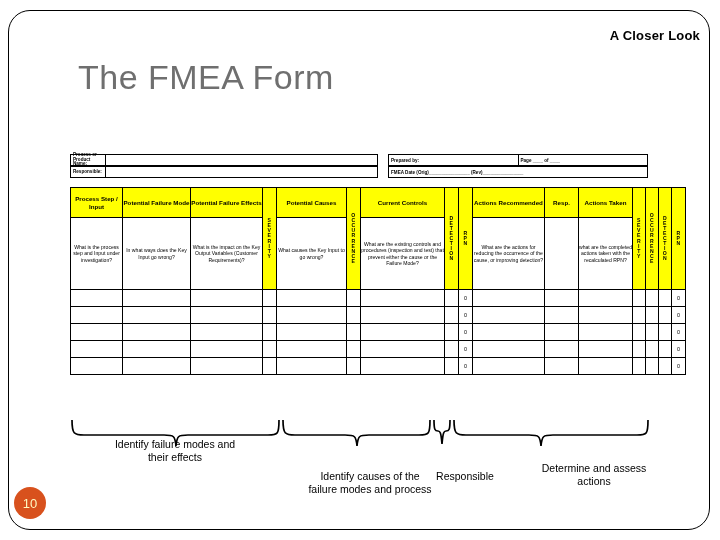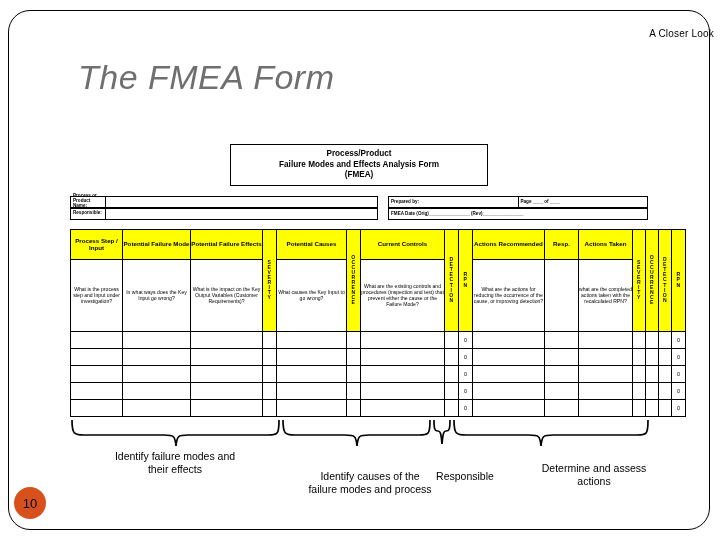--- a/index.html
+++ b/index.html
@@ -15,43 +15,42 @@
     position:absolute;
     left:8px;top:10px;
     width:702px;height:520px;
     border:1.6px solid #000;
     border-radius:22px;
     box-sizing:border-box;
   }
   
   #header-label{
     position:absolute;
-    right:6px;top:28px;
-    font-size:10px;
-    font-weight:normal;
+    right:20px;top:28px;
+    font-size:13px;
+    font-weight:bold;
     color:#000;
     letter-spacing:0.2px;
   }
   #page-title{
     position:absolute;
     left:78px;top:58px;
     font-size:34px;
     color:#6f6f6f;
     font-weight:normal;
     letter-spacing:0.5px;
-    font-style:italic;
   }
   
   #slide-number{
     position:absolute;
     left:14px;top:487px;
     width:32px;height:32px;
     border-radius:50%;
     background:#d8511d;
-    color:#000000;
+    color:#fef9c3;
     font-size:13px;
     display:flex;align-items:center;justify-content:center;
   }
 
   
   #fmea-form{
     position:absolute;
     left:70px;top:144px;
     width:578px;
   }
@@ -164,25 +163,20 @@
 <body>
 
 <div id="slide-frame"></div>
 
 <div id="header-label">A Closer Look</div>
 <div id="page-title">The FMEA Form</div>
 <div id="slide-number">10</div>
 
 <div id="fmea-form">
 
-  <div class="form-title-box">
-    <div>Process/Product</div>
-    <div>Failure Modes and Effects Analysis Form</div>
-    <div>(FMEA)</div>
-  </div>
 
   <div class="form-meta">
     <div class="meta-left">
       <div class="meta-row">
         <div class="meta-lbl">Process or Product Name:</div>
         <div class="meta-val"></div>
       </div>
       <div class="meta-row">
         <div class="meta-lbl">Responsible:</div>
         <div class="meta-val"></div>
@@ -428,16 +422,16 @@
   </table>
 </div>
 
 <svg id="brace-layer" viewBox="0 0 580 40" preserveAspectRatio="none">
   <path d="M2,2 C2,16 4,17 14,17 L94,17 C104,17 105,18 106,28 C107,18 108,17 118,17 L198,17 C208,17 209,16 209,2" fill="none" stroke="#000" stroke-width="1.7"></path>
   <path d="M213,2 C213,16 215,17 225,17 L275,17 C285,17 286,18 287,28 C288,18 289,17 299,17 L349,17 C359,17 360,16 360,2" fill="none" stroke="#000" stroke-width="1.7"></path>
   <path d="M364,2 C364,12 365,13 368,13 C370,13 371,14 372,26 C373,14 374,13 376,13 C379,13 380,12 380,2" fill="none" stroke="#000" stroke-width="1.7"></path>
   <path d="M384,2 C384,16 386,17 396,17 L459,17 C469,17 470,18 471,28 C472,18 473,17 483,17 L567,17 C577,17 578,16 578,2" fill="none" stroke="#000" stroke-width="1.7"></path>
 </svg>
 
-<div class="caption" style="left:110px;top:450px;width:130px;">Identify failure modes and their effects</div>
+<div class="caption" style="left:110px;top:438px;width:130px;">Identify failure modes and their effects</div>
 <div class="caption" style="left:305px;top:470px;width:130px;">Identify causes of the failure modes and process</div>
 <div class="caption" style="left:435px;top:470px;width:60px;">Responsible</div>
 <div class="caption" style="left:531px;top:462px;width:110px;margin-left:8px;">Determine and assess actions</div>
 
 </body></html>

